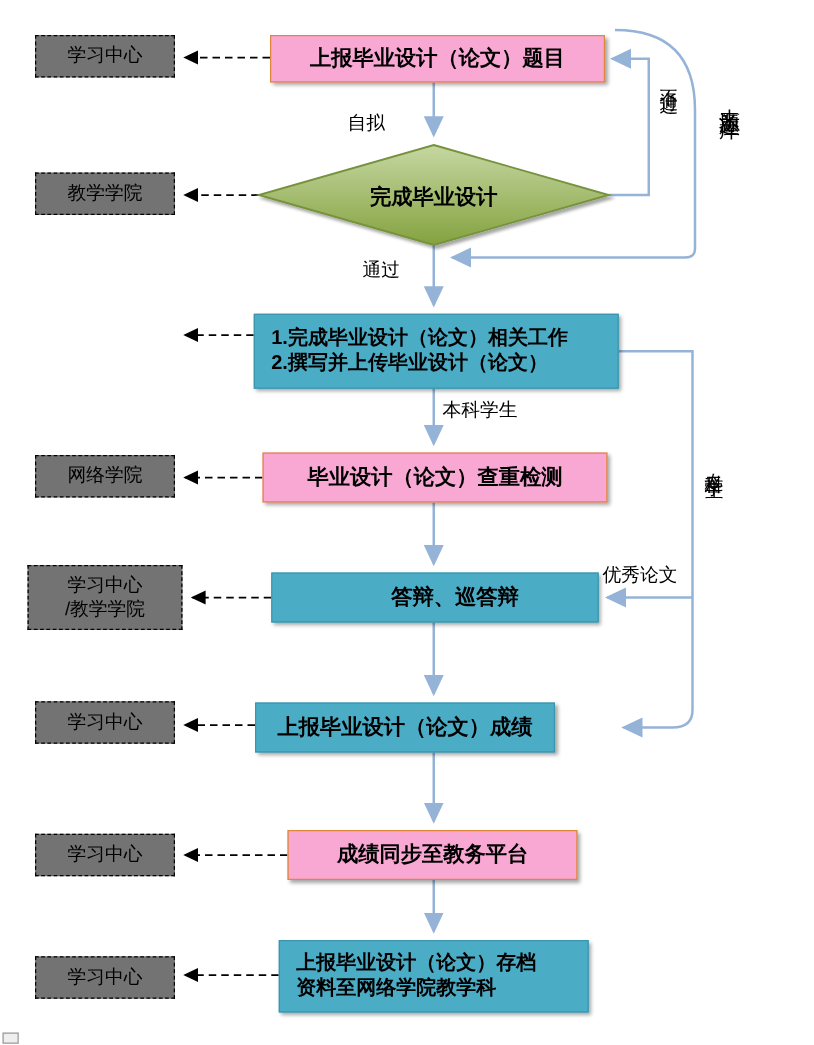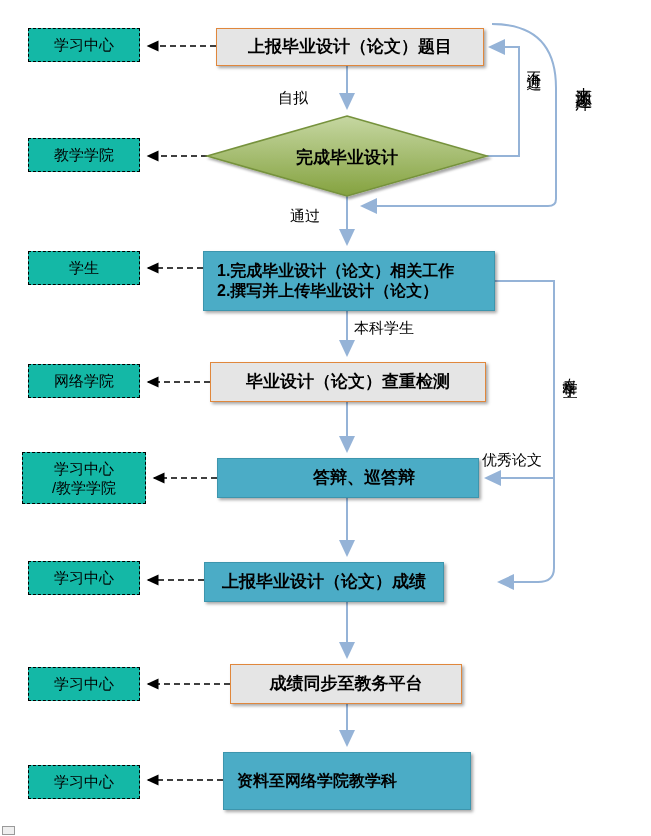--- a/index.html
+++ b/index.html
@@ -3,28 +3,28 @@
 <meta charset="utf-8">
 <style>
   html,body{margin:0;padding:0;background:#ffffff;}
   body{font-family:"Liberation Sans","DejaVu Sans",sans-serif;}
   .canvas{position:relative;width:651px;height:836px;background:#ffffff;overflow:hidden;}
   svg.lines{position:absolute;left:0;top:0;width:651px;height:836px;}
 
   .node{position:absolute;display:flex;align-items:center;justify-content:center;
         box-sizing:border-box;font-weight:bold;color:#000;font-size:17px;
         box-shadow:2px 2px 3px rgba(0,0,0,0.35);text-align:center;line-height:1.25;}
-  .orange{background:#e5e5e5;border:1px solid #e0873c;}
+  .orange{background:#f9a8d4;border:1px solid #e0873c;}
   .teal{background:#4BACC6;border:1px solid #3d95ad;}
   .multiline{flex-direction:column;align-items:flex-start;justify-content:center;
              padding-left:13px;font-size:16px;}
   .multiline span{display:block;}
 
   .dashedbox{position:absolute;display:flex;flex-direction:column;align-items:center;justify-content:center;
-             box-sizing:border-box;border:1.6px dashed #000;background:#14b8a6;
+             box-sizing:border-box;border:1.6px dashed #000;background:#737373;
              font-size:15px;color:#000;text-align:left;line-height:1.3;}
 
   .edge-label{position:absolute;font-size:15px;color:#000;white-space:nowrap;}
   .vtext{writing-mode:vertical-rl;text-orientation:upright;letter-spacing:2px;}
 
   .diamond-text{position:absolute;left:267px;top:146px;width:160px;text-align:center;
                 font-weight:bold;font-size:17px;color:#000;}
 
   .artifact{position:absolute;left:2px;top:826px;width:13px;height:9px;
             border:1px solid #9a9a9a;background:#efefef;box-sizing:border-box;}
@@ -78,23 +78,20 @@
 
     <polygon points="347,116 487,156 347,196 207,156" fill="url(#gdiamond)" stroke="#76923C" stroke-width="1.5" filter="url(#dshadow)"></polygon>
   </svg>
 
   <div class="dashedbox" style="left:28px;top:28px;width:112px;height:34px;">
       <span>学习中心</span>
     </div>
   <div class="dashedbox" style="left:28px;top:138px;width:112px;height:34px;">
       <span>教学学院</span>
     </div>
-  <div class="dashedbox" style="left:28px;top:251px;width:112px;height:34px;">
-      <span>学生</span>
-    </div>
   <div class="dashedbox" style="left:28px;top:364px;width:112px;height:34px;">
       <span>网络学院</span>
     </div>
   <div class="dashedbox" style="left:22px;top:452px;width:124px;height:52px;">
     <span>学习中心</span>
     <span>/教学学院</span>
   </div>
   <div class="dashedbox" style="left:28px;top:561px;width:112px;height:34px;">
       <span>学习中心</span>
     </div>
@@ -126,20 +123,21 @@
 
   <div class="node teal" style="left:204px;top:562px;width:240px;height:40px;font-family:Liberation Serif, serif;">
       <span>上报毕业设计（论文）成绩</span>
     </div>
 
   <div class="node orange" style="left:230px;top:664px;width:232px;height:40px;text-align:right;">
       <span>成绩同步至教务平台</span>
     </div>
 
   <div class="node teal multiline" style="left:223px;top:752px;width:248px;height:58px;">
+    <span>上报毕业设计（论文）存档</span>
     <span>资料至网络学院教学科</span>
   </div>
 
   <div class="edge-label" style="left:278px;top:89px;">自拟</div>
   <div class="edge-label vtext" style="left:524px;top:60px;">不通过</div>
   <div class="edge-label vtext" style="left:572px;top:74px;font-size:17px;">来源题库</div>
   <div class="edge-label" style="left:290px;top:207px;">通过</div>
   <div class="edge-label" style="left:354px;top:319px;">本科学生</div>
   <div class="edge-label vtext" style="left:560px;top:366px;">专科学生</div>
   <div class="edge-label" style="left:482px;top:451px;">优秀论文</div>

